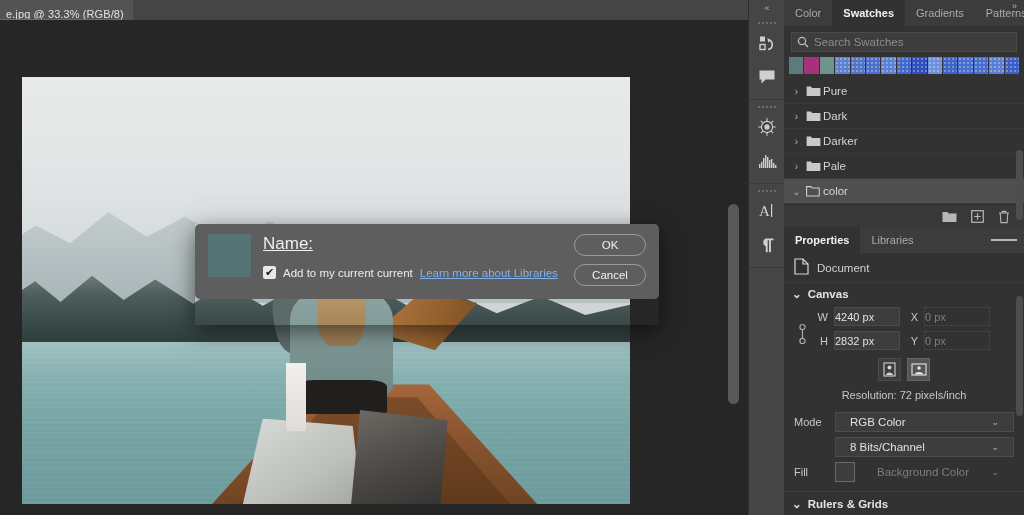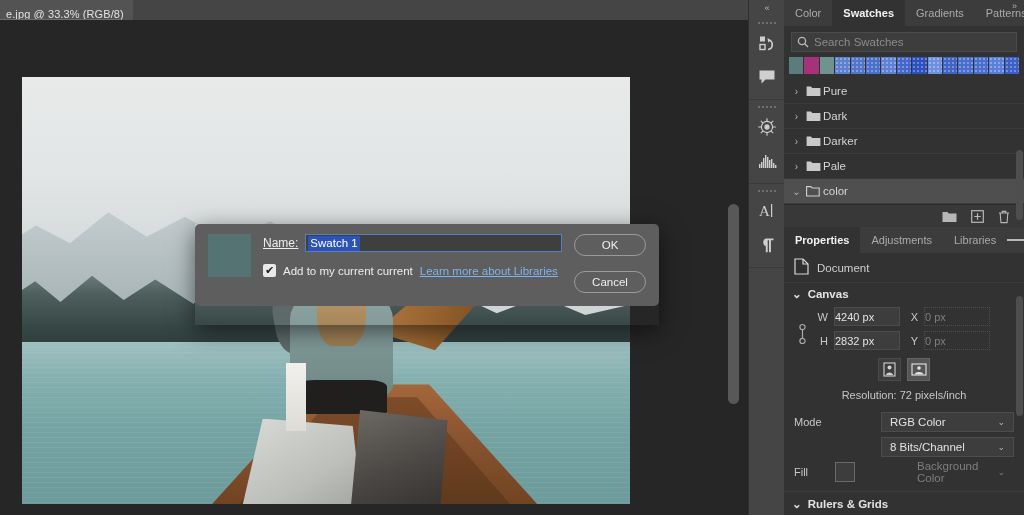--- a/index.html
+++ b/index.html
@@ -239,21 +239,21 @@
     width: 23px; height: 23px; display: flex; align-items: center; justify-content: center;
     background: #3d3d3d; border: 1px solid #4a4a4a; color: #d2d2d2;
   }
   .orient-btn.active { background: #555555; border-color: #666666; }
   .res-line { text-align: center; color: #c6c6c6; font-size: 11px; padding: 2px 0 7px; }
   .mode-row { display: flex; align-items: center; gap: 7px; padding: 0 10px 5px; }
   .mode-lbl { width: 34px; text-align: left; color: #c8c8c8; font-size: 11px; }
   .select {
     flex: 1; height: 20px; background: #3d3d3d; border: 1px solid #4c4c4c;
     color: #e2e2e2; font-size: 11.5px; display: flex; align-items: center;
-    padding: 0 8px; position: relative; margin-left: 46px;
+    padding: 0 14px; position: relative;
   }
   .select .chev { margin-left: auto; color: #b9b9b9; font-size: 9px; }
   .select.ghost { background: transparent; border-color: transparent; color: #7e7e7e; }
   .select.ghost .chev { color: #7e7e7e; }
   .fill-sw { width: 20px; height: 20px; background: #3d3d3d; border: 1px solid #6a6a6a; }
   .prop-divider { height: 1px; background: #3c3c3c; margin-top: 4px; }
   .rulers-head {
     display: flex; align-items: center; gap: 6px; height: 24px; padding-left: 8px;
     color: #e3e3e3; font-size: 11.5px; font-weight: bold; background: #323232;
   }
@@ -272,37 +272,37 @@
   }
   .dlg-title {
     height: 21px; background: #e4e4e4; color: #2e2e2e;
     font-size: 12px; font-weight: bold; display: flex;
     align-items: center; justify-content: center;
   }
   .dlg-body { background: #5e5e5e; padding: 10px 13px 13px; display: flex; gap: 12px; }
   .dlg-swatch { width: 43px; height: 43px; flex: 0 0 43px; }
   .dlg-mid { flex: 1; }
   .dlg-name-row { display: flex; align-items: center; gap: 7px; }
-  .dlg-name-lbl { color: #ededed; font-size: 12px; text-decoration: underline; }
+  .dlg-name-lbl { color: #ededed; font-size: 17px; text-decoration: underline; }
   .dlg-input {
     flex: 1; height: 18px; background: #3f3f3f; border: 1px solid #5b7cc4;
     display: flex; align-items: center; padding: 0 2px;
   }
   .dlg-input .sel {
     background: #2d53b5; color: #ffffff; font-size: 11.5px; padding: 1px 2px 2px;
   }
   .dlg-check-row { display: flex; align-items: center; gap: 7px; margin-top: 12px; }
   .cbox {
     width: 13px; height: 13px; background: #e9e9e9; border-radius: 2px;
     display: flex; align-items: center; justify-content: center;
     color: #1f1f1f; font-size: 11px; line-height: 1;
   }
   .dlg-check-lbl { color: #ededed; font-size: 11.5px; }
   .dlg-link { color: #7fb3f0; font-size: 11.5px; text-decoration: underline; }
-  .dlg-btns { display: flex; flex-direction: column; gap: 15px; }
+  .dlg-btns { display: flex; flex-direction: column; gap: 8px; }
   .dlg-btn {
     width: 72px; height: 22px; border-radius: 11px; border: 1px solid #9a9a9a;
     color: #f0f0f0; font-size: 11.5px; display: flex; align-items: center;
     justify-content: center; background: transparent;
   }
 </style>
 </head>
 <body>
 
 <div id="app">
@@ -522,21 +522,20 @@
       </span>
       <span>
         <svg width="12" height="14" viewBox="0 0 12 14" fill="none">
           <path d="M1 3h10M4.3 3V1.4h3.4V3M2.2 3l.7 9.6h6.2L9.8 3" stroke="#b7b7b7" stroke-width="1.1"></path>
         </svg>
       </span>
     </div>
 
     <div class="prop-tabs">
       <div class="panel-tab active">Properties</div>
-      <div class="panel-tab">Adjustments</div>
       <div class="panel-tab">Libraries</div>
       <div class="panel-menu hamburger">
         <i></i>
           <i></i>
       </div>
     </div>
 
     <div class="prop-body">
 
       <div class="prop-doc-row">
@@ -634,23 +633,20 @@
     <div class="dock-scroll" style="top:296px;height:120px;"></div>
   </div>
 
   <div class="dlg-shadow"></div>
   <div class="dialog">
     <div class="dlg-body">
       <div class="dlg-swatch" style="background: rgb(86, 115, 116);"></div>
       <div class="dlg-mid">
         <div class="dlg-name-row">
           <span class="dlg-name-lbl">Name:</span>
-          <span class="dlg-input">
-            <span class="sel">Swatch 1</span>
-          </span>
         </div>
         <div class="dlg-check-row">
           <span class="cbox">✔</span>
           <span class="dlg-check-lbl">Add to my current current</span>
           <span class="dlg-link">Learn more about Libraries</span>
         </div>
       </div>
       <div class="dlg-btns">
         <div class="dlg-btn">OK</div>
         <div class="dlg-btn">Cancel</div>

